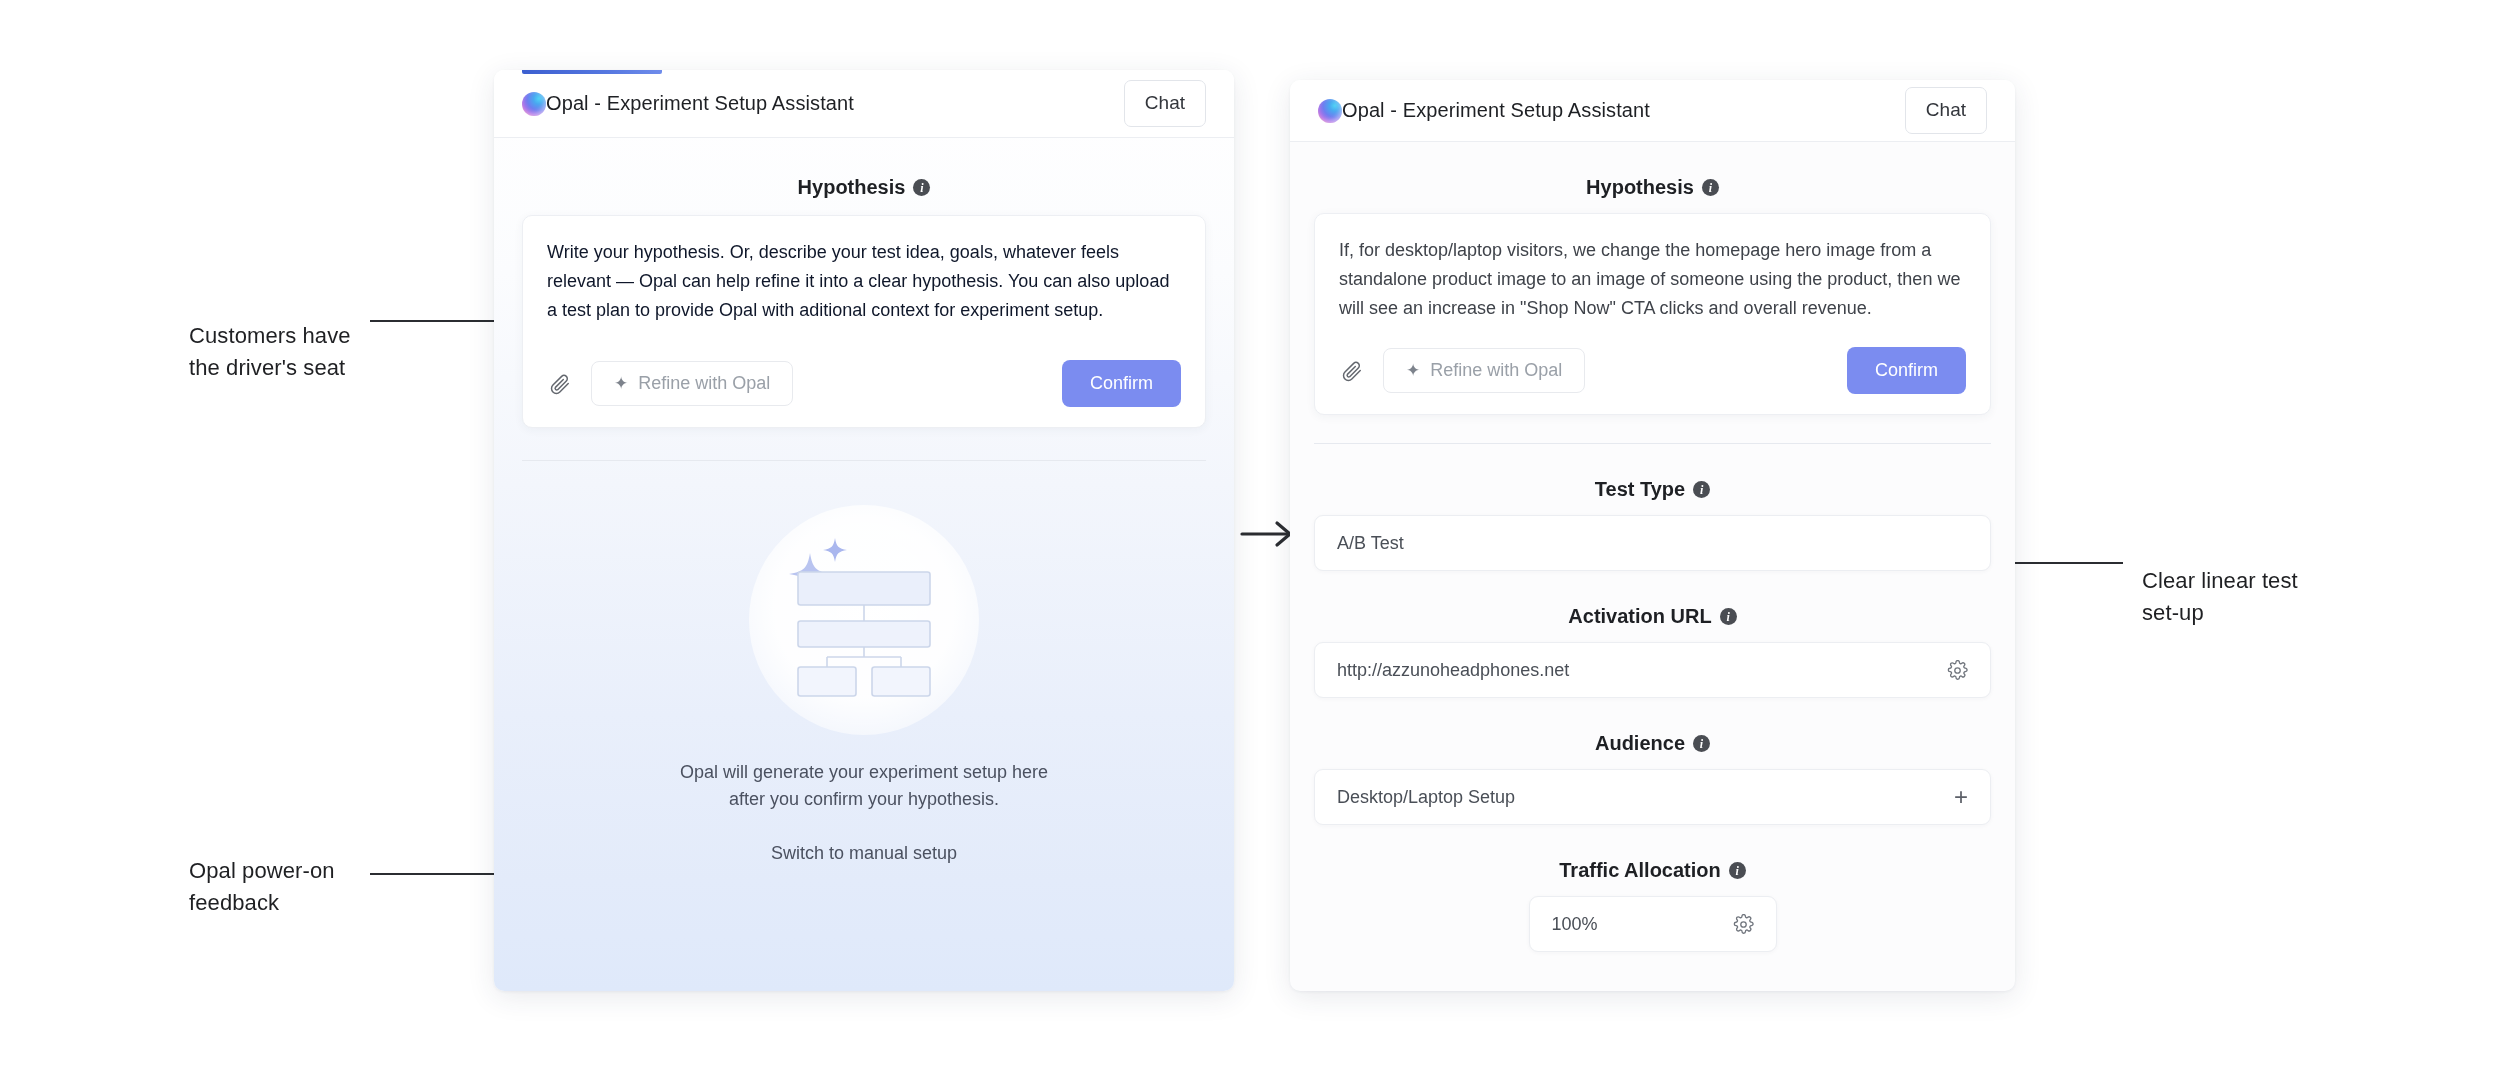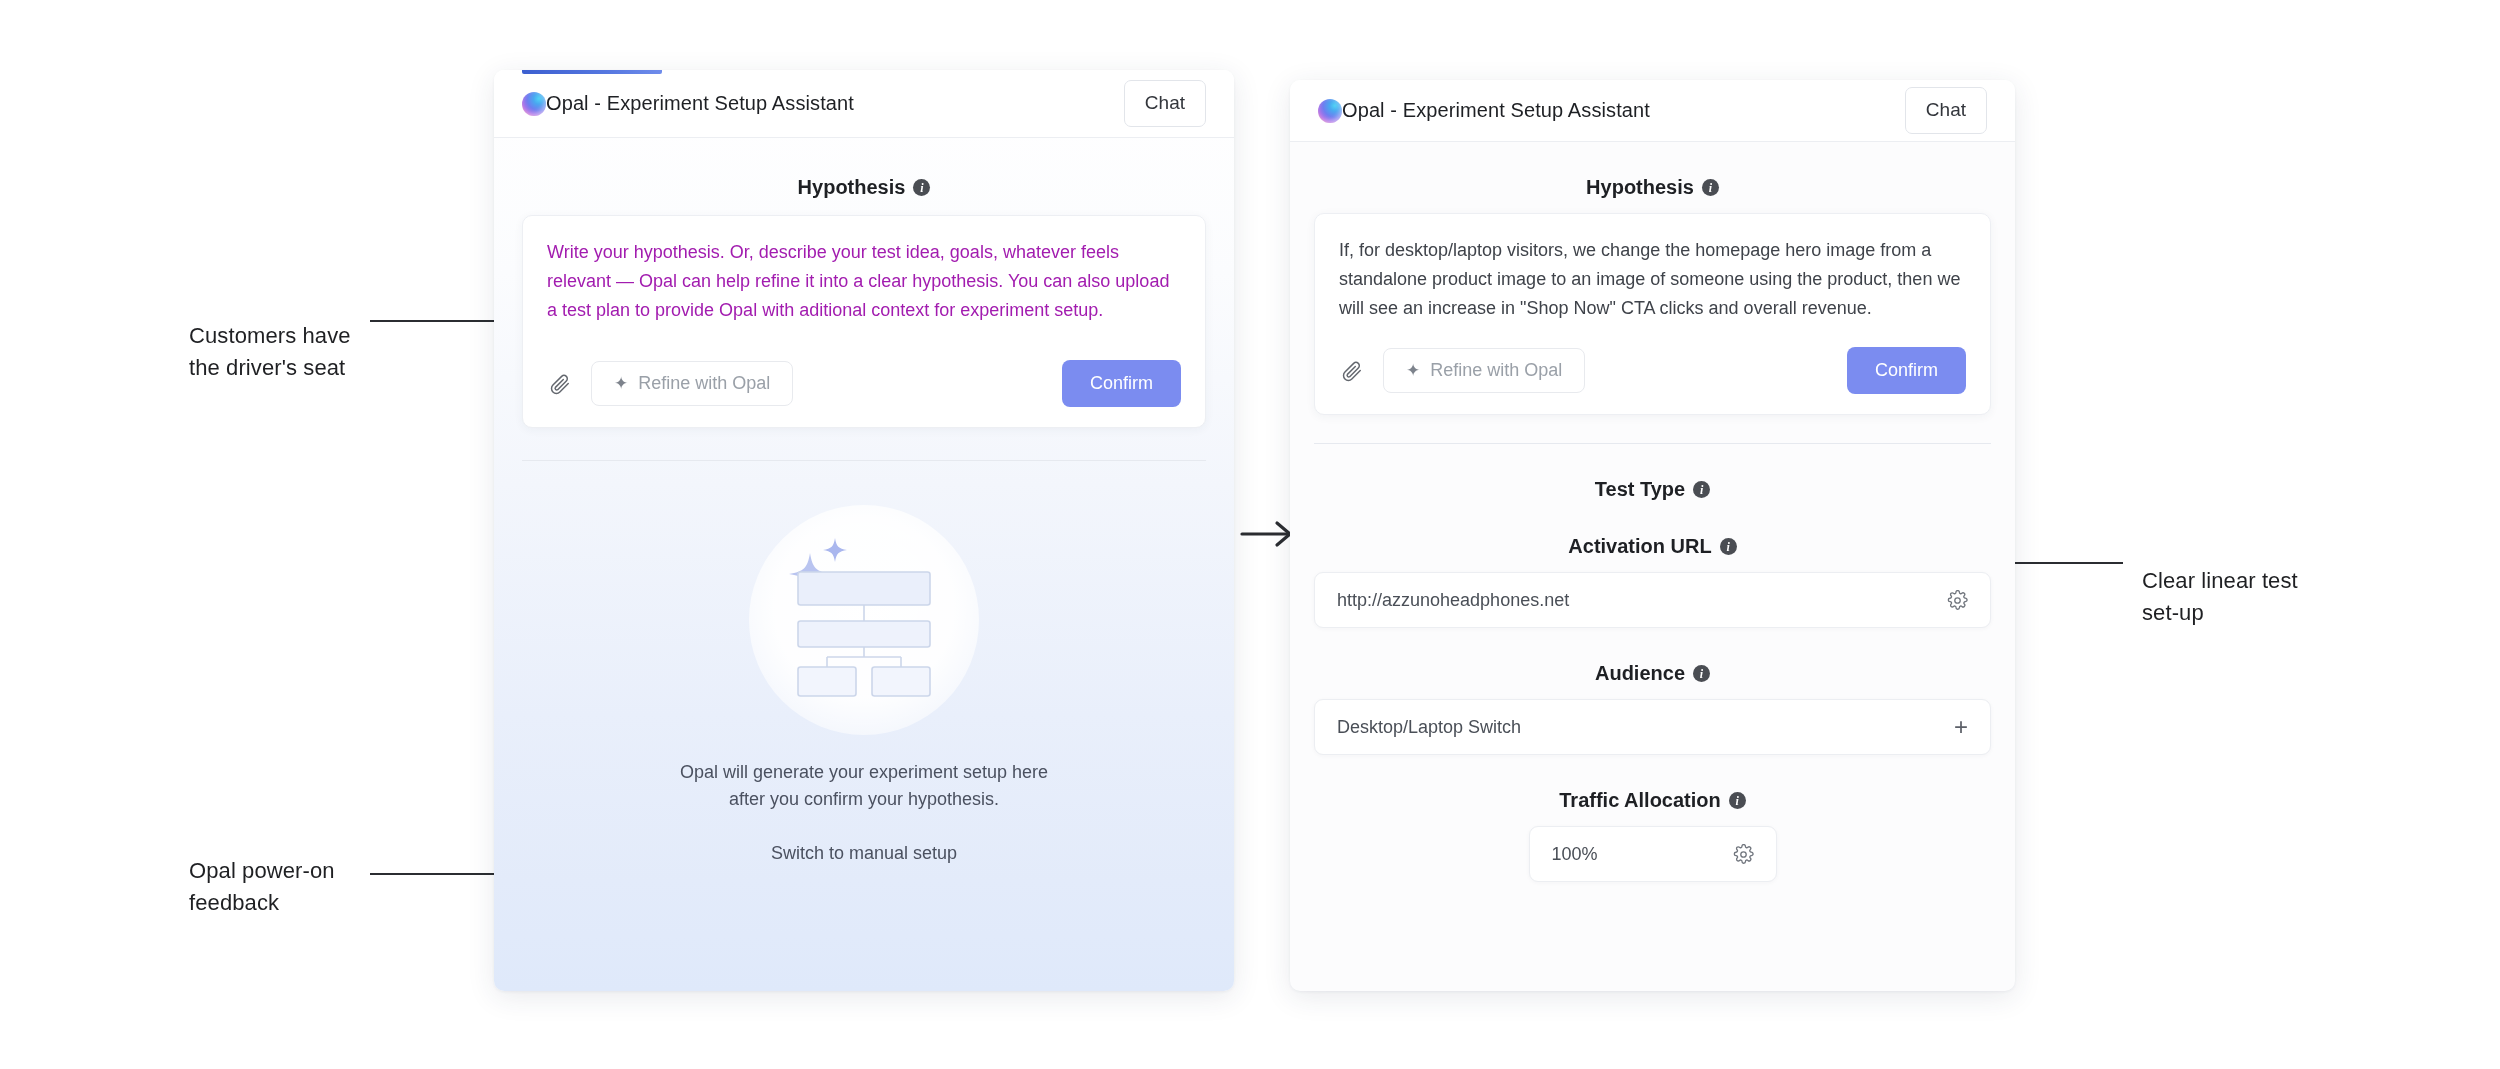--- a/index.html
+++ b/index.html
@@ -168,21 +168,21 @@
   .hypo-card {
     background: #ffffff;
     border: 1px solid #edeff3;
     border-radius: 10px;
     padding: 22px 24px 20px 24px;
     box-shadow: 0 2px 10px rgba(40,50,85,0.05);
   }
   .hypo-text {
     font-size: 18px;
     line-height: 1.62;
-    color: #a21caf;
+    color: #0f172a;
     min-height: 92px;
   }
   .hypo-text.filled { color: #3f434a; min-height: 84px; }
 
   .hypo-actions {
     display: flex;
     align-items: center;
     margin-top: 30px;
     gap: 18px;
   }
@@ -417,41 +417,44 @@
         <button class="confirm-btn">Confirm</button>
       </div>
     </div>
 
     <div class="divider"></div>
 
     <div class="section-label">
       <span>Test Type</span>
       <span class="info-icon">i</span>
     </div>
+    <div class="field">
+      <span class="field-value">A/B Test</span>
+    </div>
 
     <div class="section-label">
       <span>Activation URL</span>
       <span class="info-icon">i</span>
     </div>
     <div class="field">
       <span class="field-value">http://azzunoheadphones.net</span>
       <span class="field-affordance">
         <svg width="21" height="21" viewBox="0 0 24 24" fill="none" stroke="currentColor" stroke-width="1.5">
           <circle cx="12" cy="12" r="3.1"></circle>
           <path d="M19.4 14.2a1.6 1.6 0 0 0 .33 1.77l.06.06a1.95 1.95 0 1 1-2.76 2.76l-.06-.06a1.6 1.6 0 0 0-1.77-.33 1.6 1.6 0 0 0-.97 1.47v.17a1.95 1.95 0 1 1-3.9 0v-.09a1.6 1.6 0 0 0-1.05-1.47 1.6 1.6 0 0 0-1.77.33l-.06.06A1.95 1.95 0 1 1 4.69 16.1l.06-.06a1.6 1.6 0 0 0 .33-1.77 1.6 1.6 0 0 0-1.47-.97h-.17a1.95 1.95 0 1 1 0-3.9h.09a1.6 1.6 0 0 0 1.47-1.05 1.6 1.6 0 0 0-.33-1.77l-.06-.06A1.95 1.95 0 1 1 7.37 3.76l.06.06a1.6 1.6 0 0 0 1.77.33h.08A1.6 1.6 0 0 0 10.25 2.7v-.17a1.95 1.95 0 1 1 3.9 0v.09a1.6 1.6 0 0 0 .97 1.47 1.6 1.6 0 0 0 1.77-.33l.06-.06a1.95 1.95 0 1 1 2.76 2.76l-.06.06a1.6 1.6 0 0 0-.33 1.77v.08a1.6 1.6 0 0 0 1.47.97h.17a1.95 1.95 0 1 1 0 3.9h-.09a1.6 1.6 0 0 0-1.47.97z"></path>
         </svg>
       </span>
     </div>
 
     <div class="section-label">
       <span>Audience</span>
       <span class="info-icon">i</span>
     </div>
     <div class="field">
-      <span class="field-value">Desktop/Laptop Switch</span>
+      <span class="field-value">Desktop/Laptop Setup</span>
       <span class="field-affordance plus-glyph">+</span>
     </div>
 
     <div class="section-label">
       <span>Traffic Allocation</span>
       <span class="info-icon">i</span>
     </div>
     <div class="traffic-wrap">
       <div class="field field-narrow">
         <span class="field-value">100%</span>

